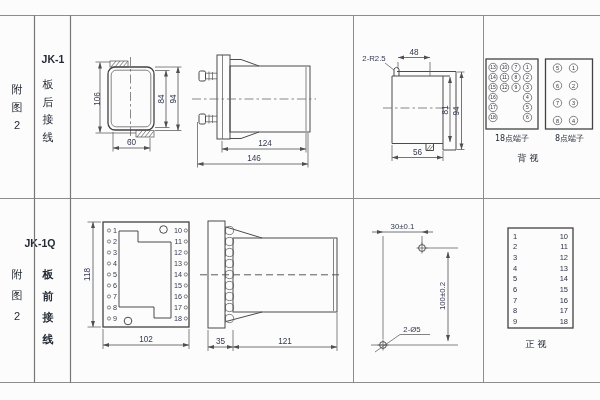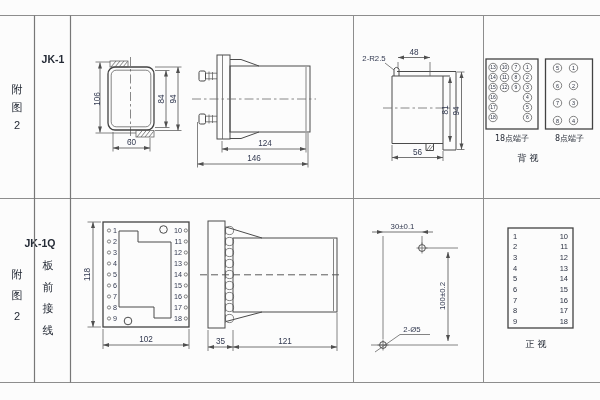--- a/index.html
+++ b/index.html
@@ -29,24 +29,25 @@
   .lbl{font:8px "DejaVu Sans",sans-serif;fill:#242a35;text-anchor:middle;}
   .viewlbl{font:9px "DejaVu Sans",sans-serif;fill:#242a35;text-anchor:middle;}
 </style>
 </head>
 <body>
 
 <div id="stage">
 
   <div class="vtext" style="left:9px;top:80px;">附图2</div>
   <div class="mtext" style="left:35px;top:53px;width:36px;">JK-1</div>
+  <div class="vtext" style="left:40px;top:76px;line-height:17.5px;">板后接线</div>
 
   <div class="vtext" style="left:9px;top:264px;line-height:21px;">附图2</div>
   <div class="mtext" style="left:20px;top:237px;width:40px;">JK-1Q</div>
-  <div class="vtext" style="left:40px;top:255px;line-height:21.5px;">板前接线</div>
+  <div class="vtext" style="left:40px;top:264px;line-height:21.5px;font-weight:bold;">板前接线</div>
 
   <svg width="600" height="400" viewBox="0 0 600 400">
     <defs>
       <marker id="ar" orient="auto-start-reverse" markerWidth="9" markerHeight="7" refX="8" refY="3" viewBox="0 0 9 6">
         <path d="M0.5,0.5 L8,3 L0.5,5.5 Z" fill="#4f4f4f"></path>
       </marker>
     </defs>
 
     <g>
       <line class="grid" x1="0" y1="15.5" x2="600" y2="15.5"></line>

